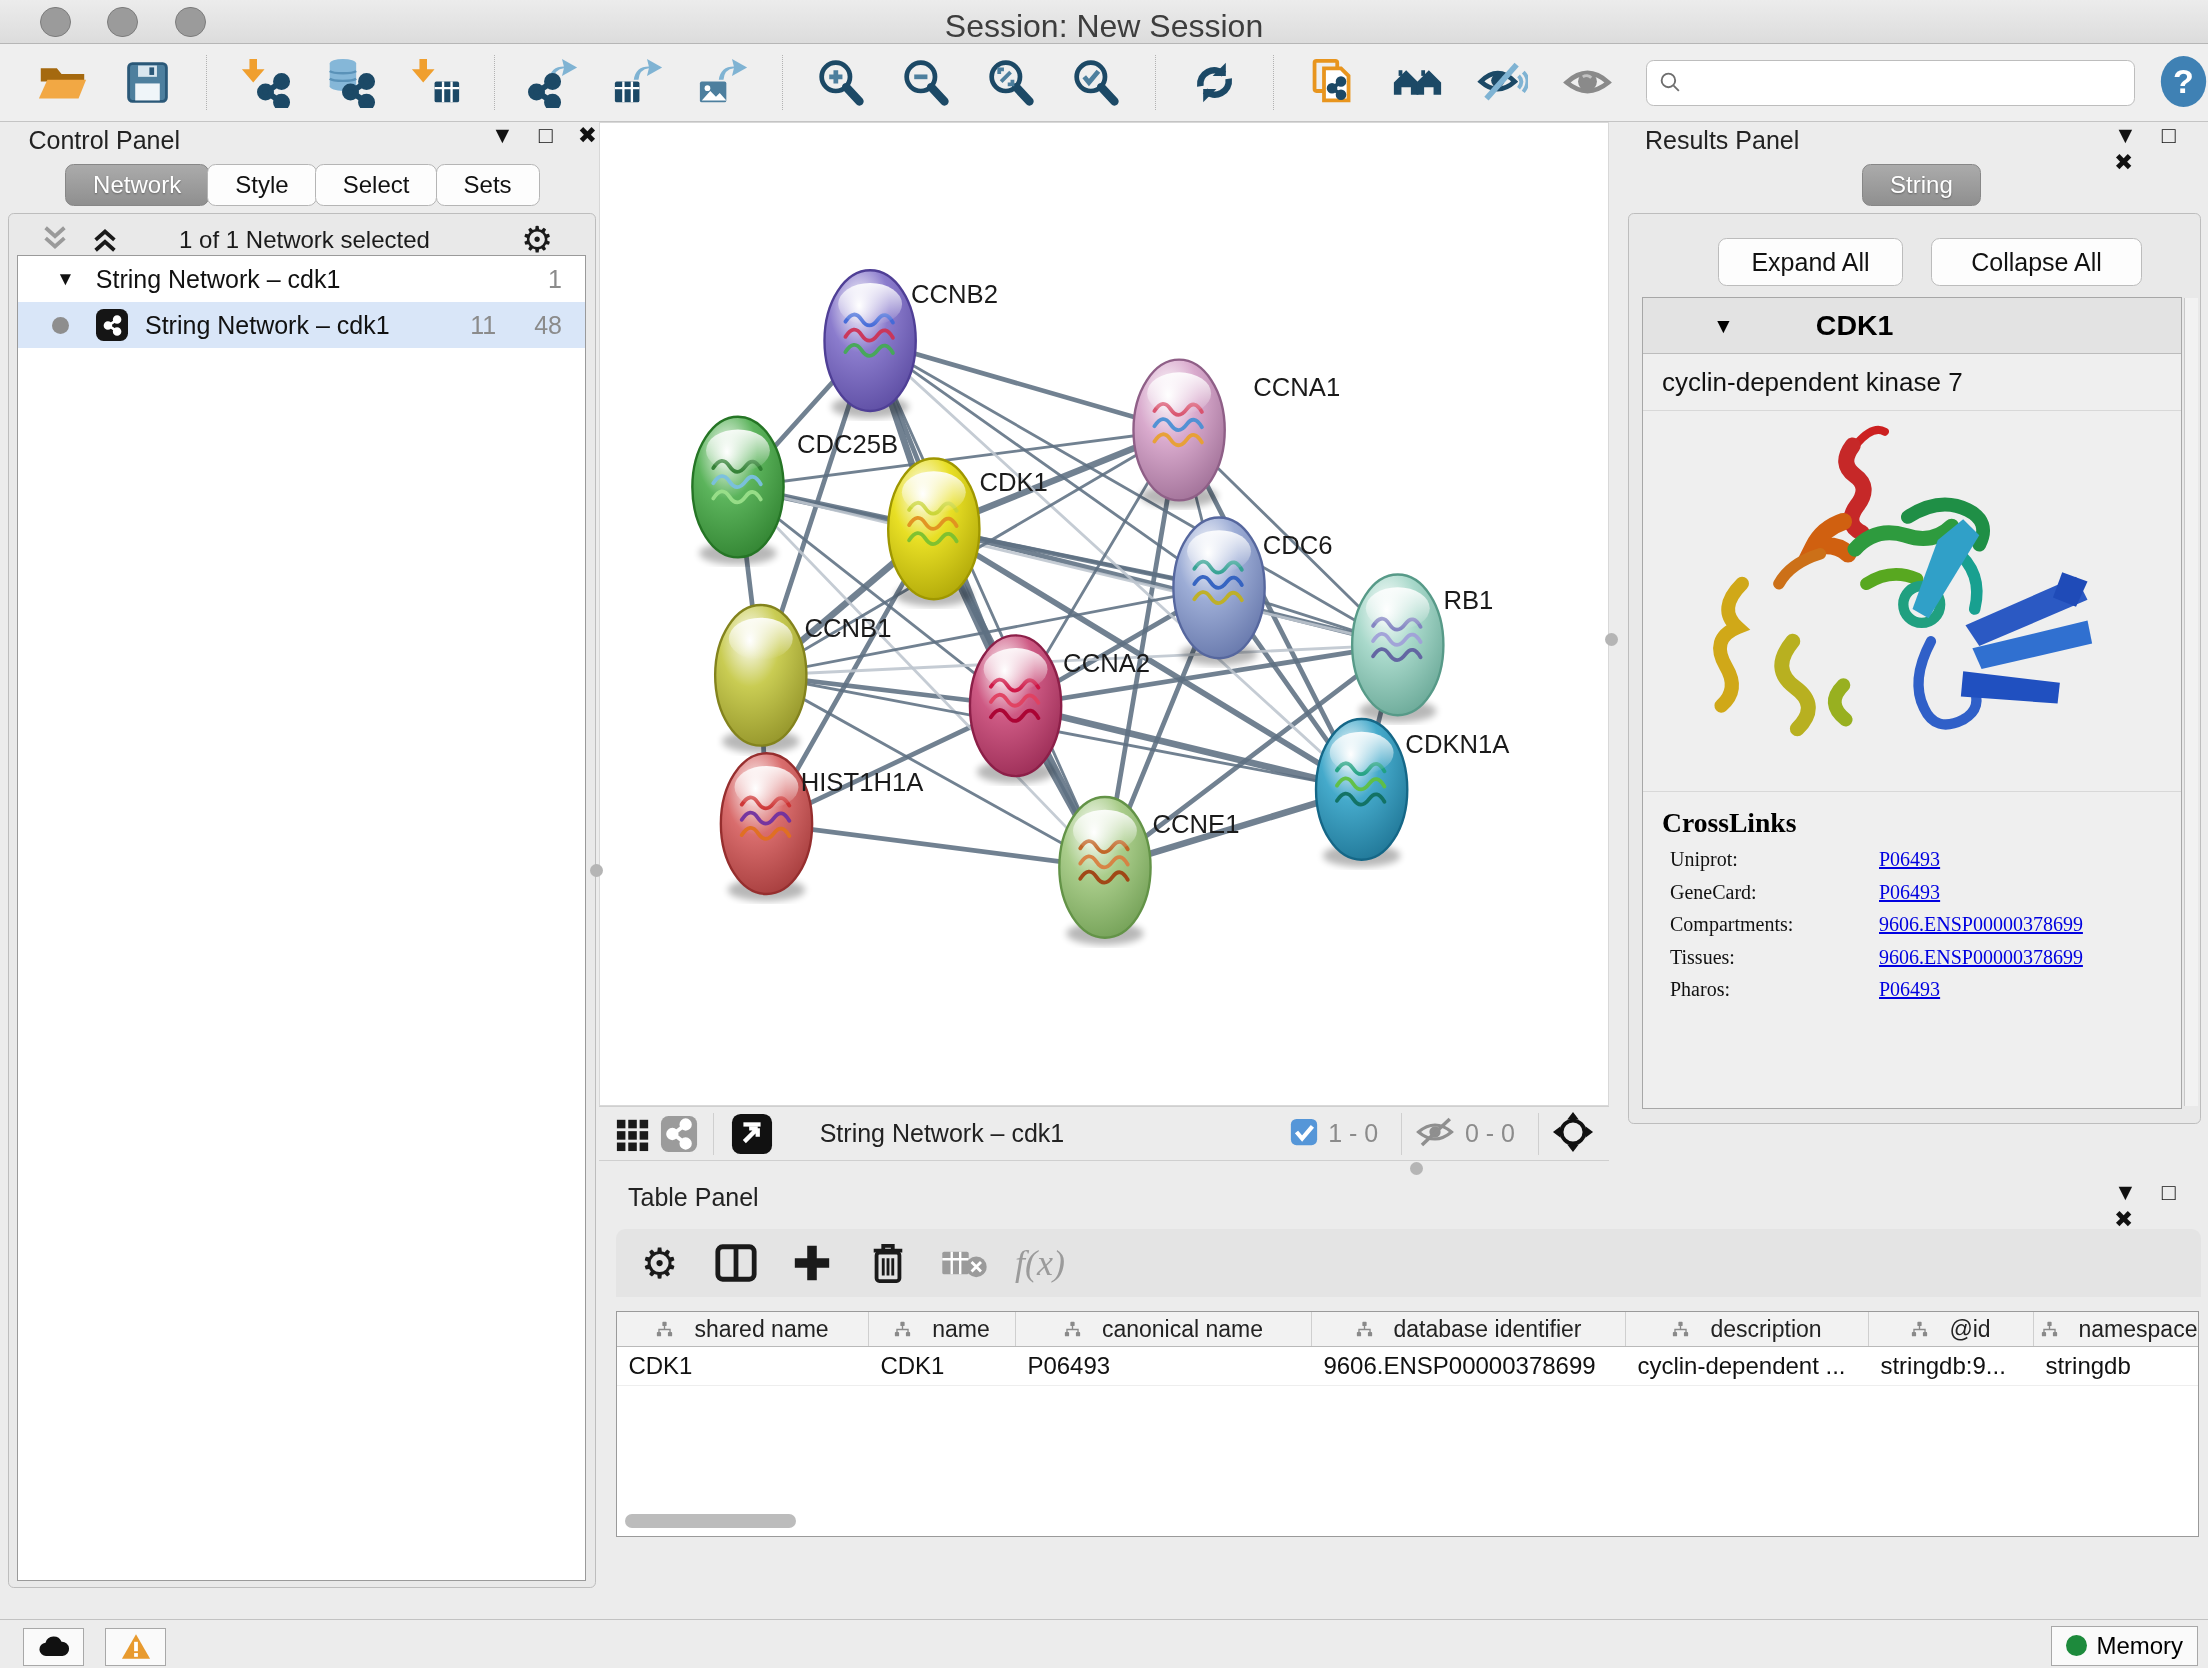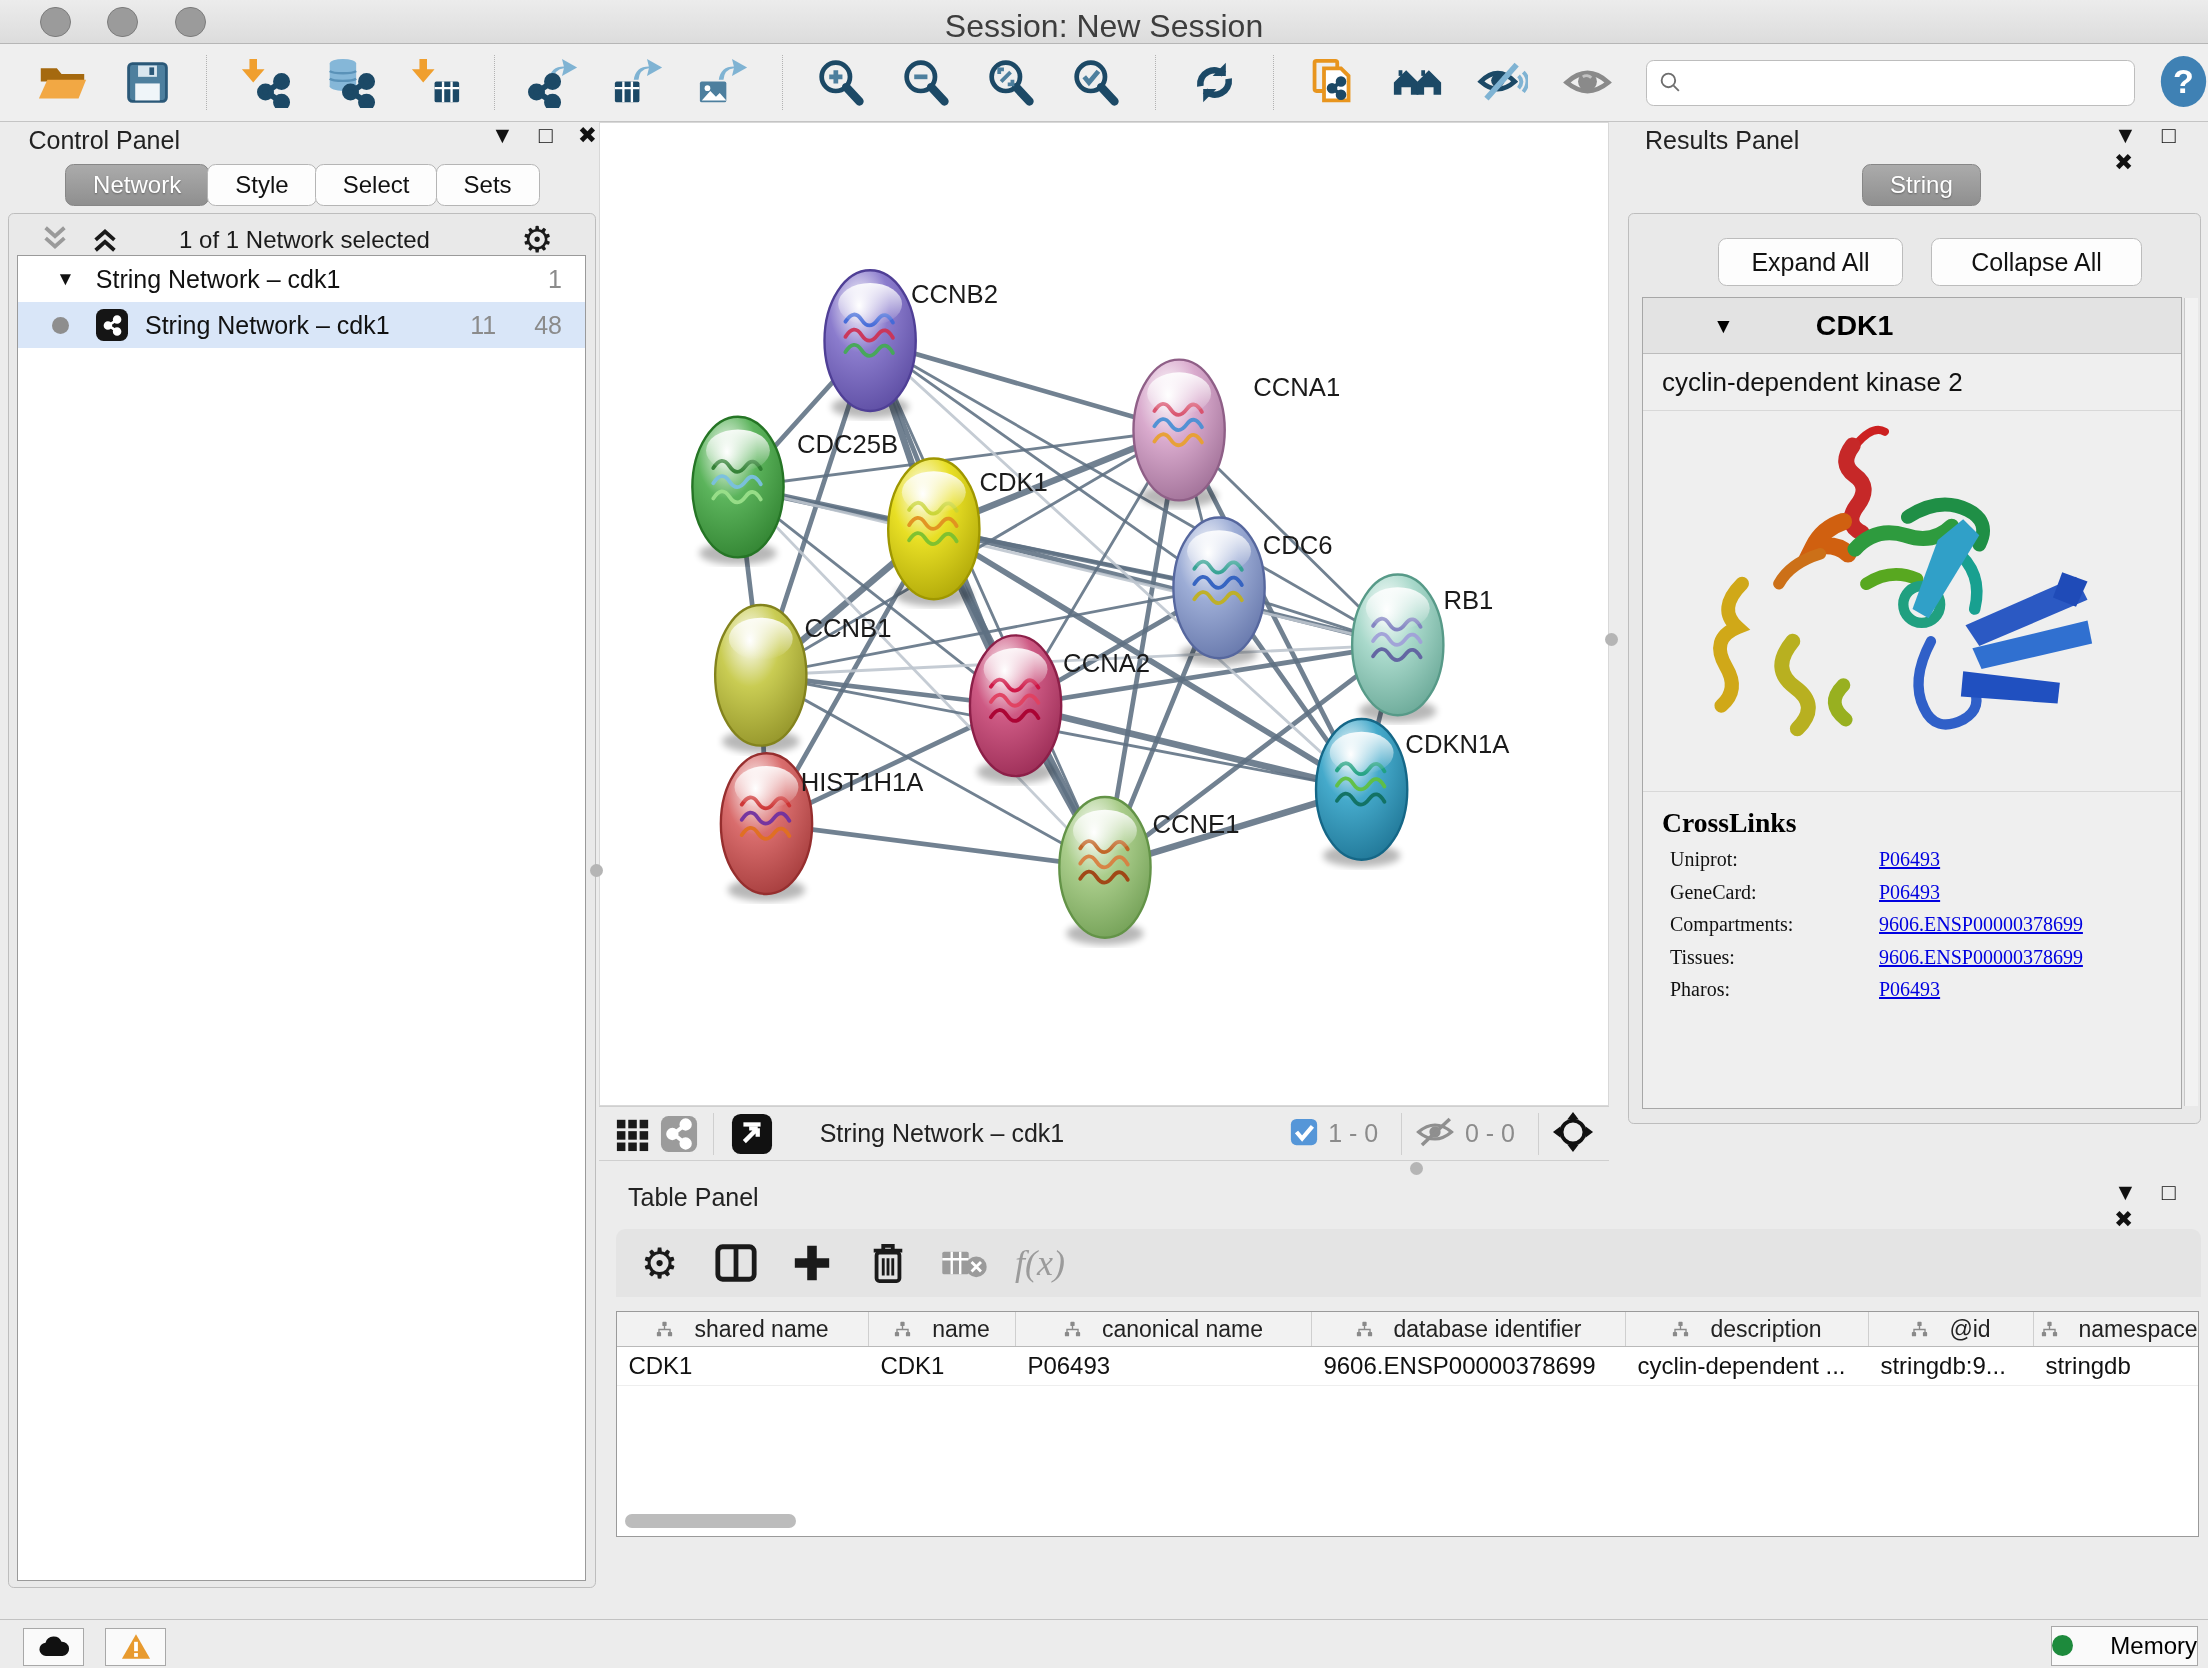--- a/index.html
+++ b/index.html
@@ -583,21 +583,21 @@
     </div>
   <div class="abs rp-box"></div>
   <div class="abs btn" style="left:1718px;top:238px;width:183px;height:46px">Expand All</div>
   <div class="abs btn" style="left:1931px;top:238px;width:209px;height:46px">Collapse All</div>
 
   <div class="abs rp-card">
     <div class="rp-card-h">
       <span style="font-size:21px;margin-left:70px">▼</span>
       <span style="font-size:28.5px;font-weight:bold;margin-left:82px">CDK1</span>
     </div>
-    <div style="font-size:26px;color:#111;padding:13.3px 0 11.4px 19px;border-bottom:1px solid #d8d8d8">cyclin-dependent kinase 2</div>
+    <div style="font-size:26px;color:#111;padding:13.3px 0 11.4px 19px;border-bottom:1px solid #d8d8d8">cyclin-dependent kinase 7</div>
 
     <div style="display:flex;justify-content:center">
       <svg width="495" height="380" viewBox="0 0 400 330">
         <g fill="none" stroke-linecap="round">
           <path d="M152 28q14-16 24-10" stroke="#cc2020" stroke-width="7"></path>
           <path d="M148 30q-12 16 2 26q14 10 2 26q-12 16 4 24" stroke="#c62828" stroke-width="14"></path>
           <path d="M140 96q-18 6-26 22q20-4 30 6" stroke="#d06010" stroke-width="15"></path>
           <path d="M120 124q-26 8-36 26" stroke="#cc7018" stroke-width="10"></path>
           <path d="M52 150q-22 22-4 38q-24 10-10 34q12 20-4 34" stroke="#d0a818" stroke-width="12"></path>
           <path d="M96 200q-20 24 2 40q22 16 2 36" stroke="#b8b020" stroke-width="13"></path>
@@ -784,20 +784,20 @@
           <path d="M9 22a7 7 0 0 1-1-14 9 9 0 0 1 17-1 6.5 6.5 0 0 1 1 15z" fill="#111"></path>
         </svg>
     </div>
     <div class="abs sq-btn" style="left:105px;top:7.6px">
       <svg width="30" height="27" viewBox="0 0 32 28">
           <path d="M16 1L31 27H1z" fill="#e89a2e"></path>
           <rect x="14" y="9" width="4" height="10" fill="#fff"></rect>
           <rect x="14" y="21" width="4" height="4" fill="#fff"></rect>
         </svg>
     </div>
-    <div class="abs" style="left:2051px;top:5.7px;width:145px;height:38px;background:#fafafa;border:1.9px solid #a8a8a8;display:flex;align-items:center;justify-content:space-between;gap:9.5px">
+    <div class="abs" style="left:2051px;top:5.7px;width:145px;height:38px;background:#fafafa;border:1.9px solid #a8a8a8;display:flex;align-items:center;justify-content:center;gap:9.5px">
       <span style="width:21px;height:21px;border-radius:50%;background:#1d8a3c"></span>
       <span style="font-size:24px">Memory</span>
     </div>
   </div>
 
 </div>
 
 
 </body></html>

